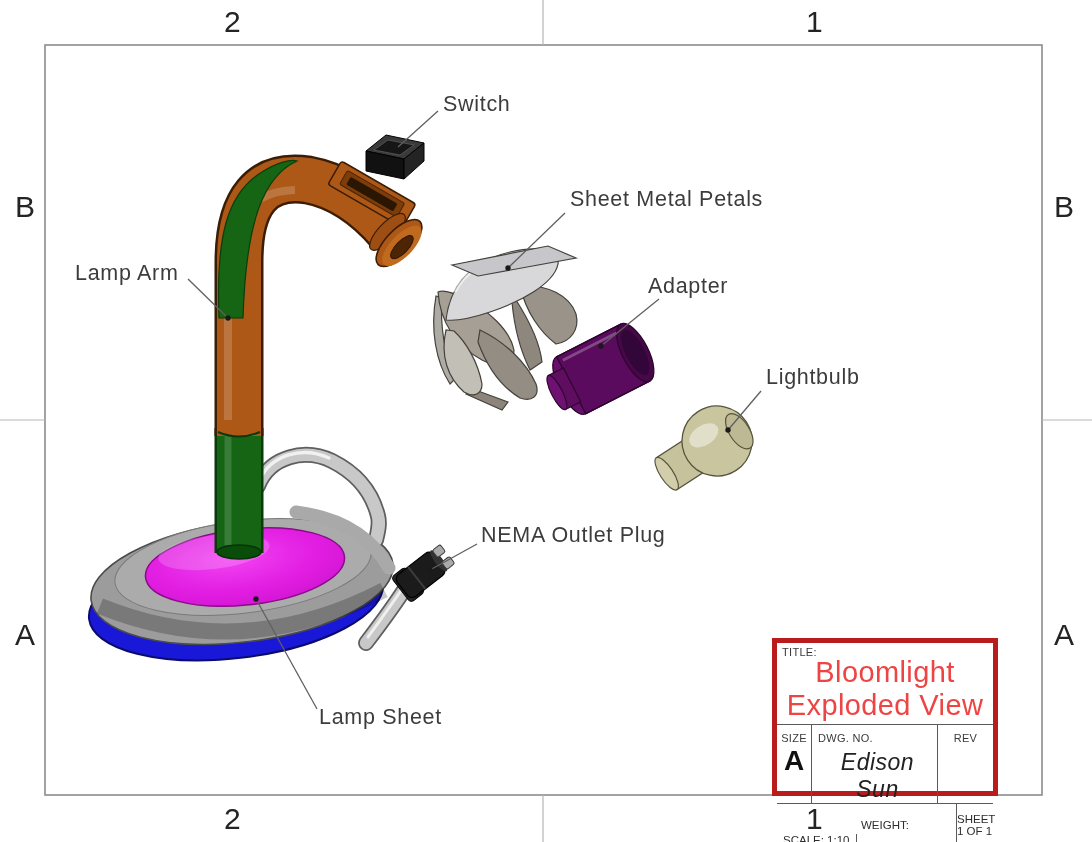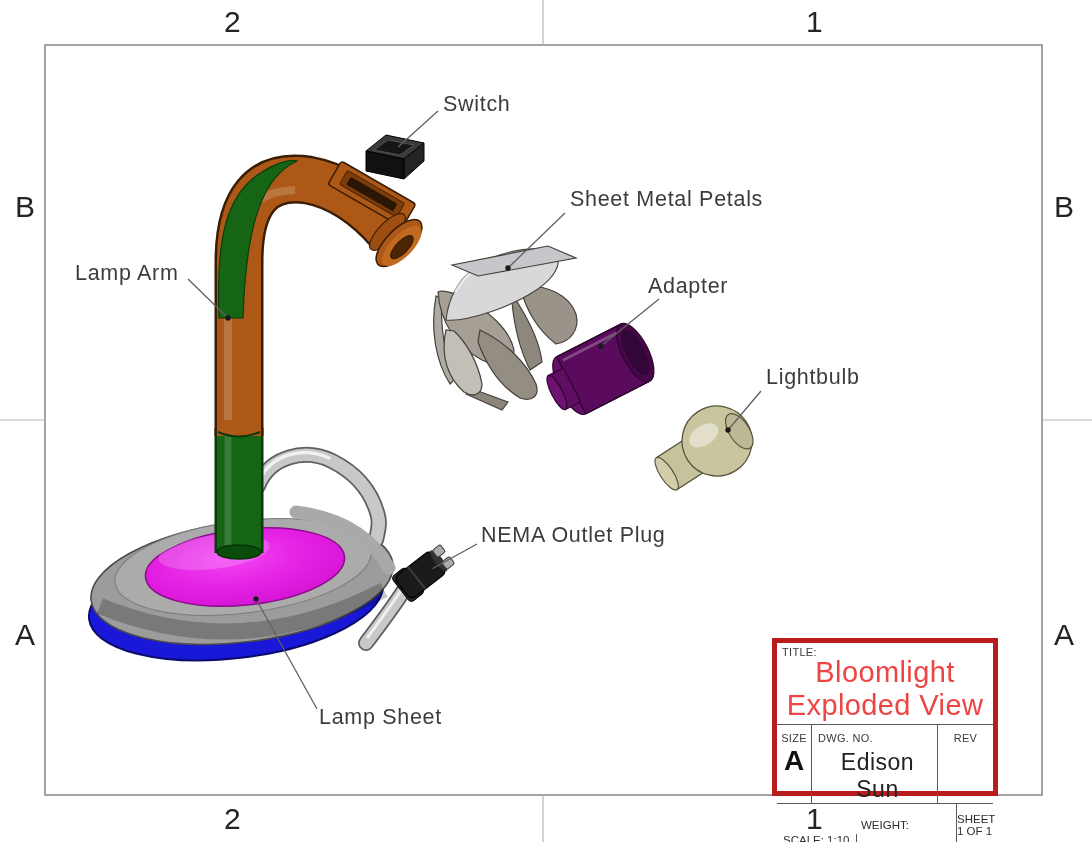--- a/index.html
+++ b/index.html
@@ -14,21 +14,21 @@
   .tb{position:absolute;left:772px;top:638px;width:226px;height:158px;border:5px solid #b91c1c;
       box-sizing:border-box;display:flex;flex-direction:column;color:#2d2d2d;background:transparent;}
   .tb-small{font-size:11px;color:#3a3a3a;letter-spacing:0.3px;line-height:1;}
   .tb-title-cell{position:relative;flex:0 0 82px;border-bottom:1px solid #5a5a5a;text-align:center;box-sizing:border-box;padding-top:13px;}
   .tb-title-label{position:absolute;left:5px;top:4px;}
   .tb-title-line{font-size:29px;line-height:33px;letter-spacing:0.4px;color:#ef4444;}
   .tb-mid{flex:0 0 55px;display:flex;border-bottom:1px solid #5a5a5a;box-sizing:border-box;}
   .tb-size{flex:0 0 35px;border-right:1px solid #5a5a5a;text-align:center;padding-top:3px;box-sizing:border-box;}
   .tb-size-val{font-size:28px;font-weight:bold;line-height:30px;color:#111;}
   .tb-dwg{flex:1 1 auto;border-right:1px solid #5a5a5a;padding:3px 0 0 6px;box-sizing:border-box;}
-  .tb-dwg-val{font-size:23px;text-align:center;margin-top:3px;letter-spacing:0.5px;color:#222;}
+  .tb-dwg-val{font-size:23px;text-align:center;margin-top:3px;letter-spacing:0.5px;color:#222;font-style:italic;}
   .tb-rev{flex:0 0 55px;text-align:center;padding-top:3px;box-sizing:border-box;}
   .tb-bottom{flex:1 1 auto;display:flex;font-size:11.5px;align-items:stretch;}
   .tb-bottom > div{display:flex;align-items:center;box-sizing:border-box;}
   .tb-scale{flex:0 0 80px;padding-left:6px;border-right:1px solid #5a5a5a;margin-top:30px;}
   .tb-weight{flex:0 0 100px;padding-left:4px;border-right:1px solid #5a5a5a;}
   .tb-sheetno{flex:1 1 auto;justify-content:center;}
 </style>
 </head>
 <body>
 

